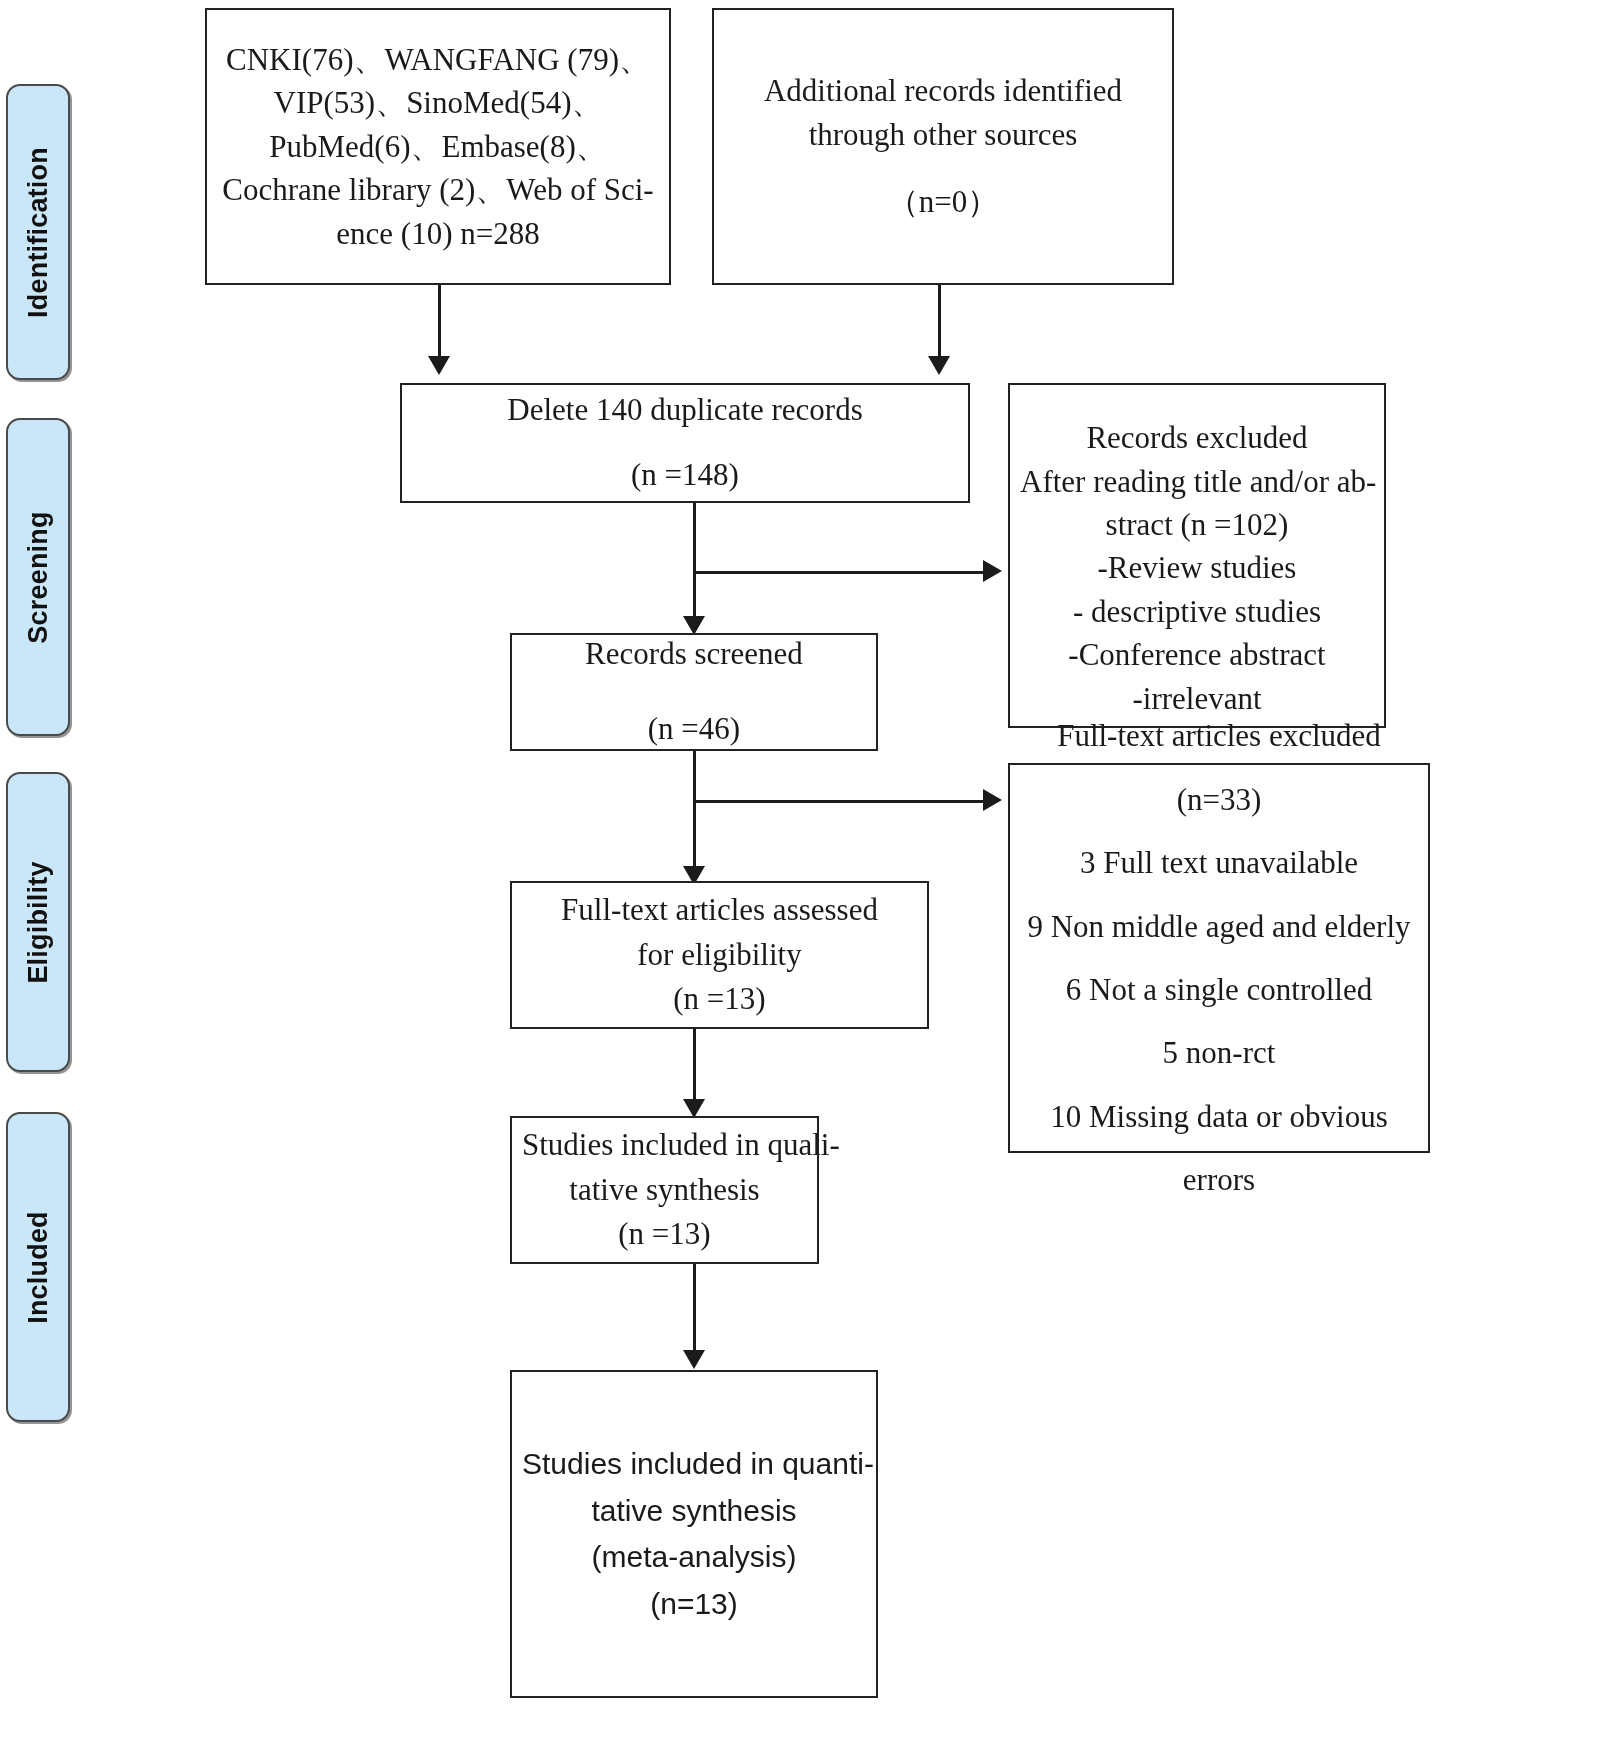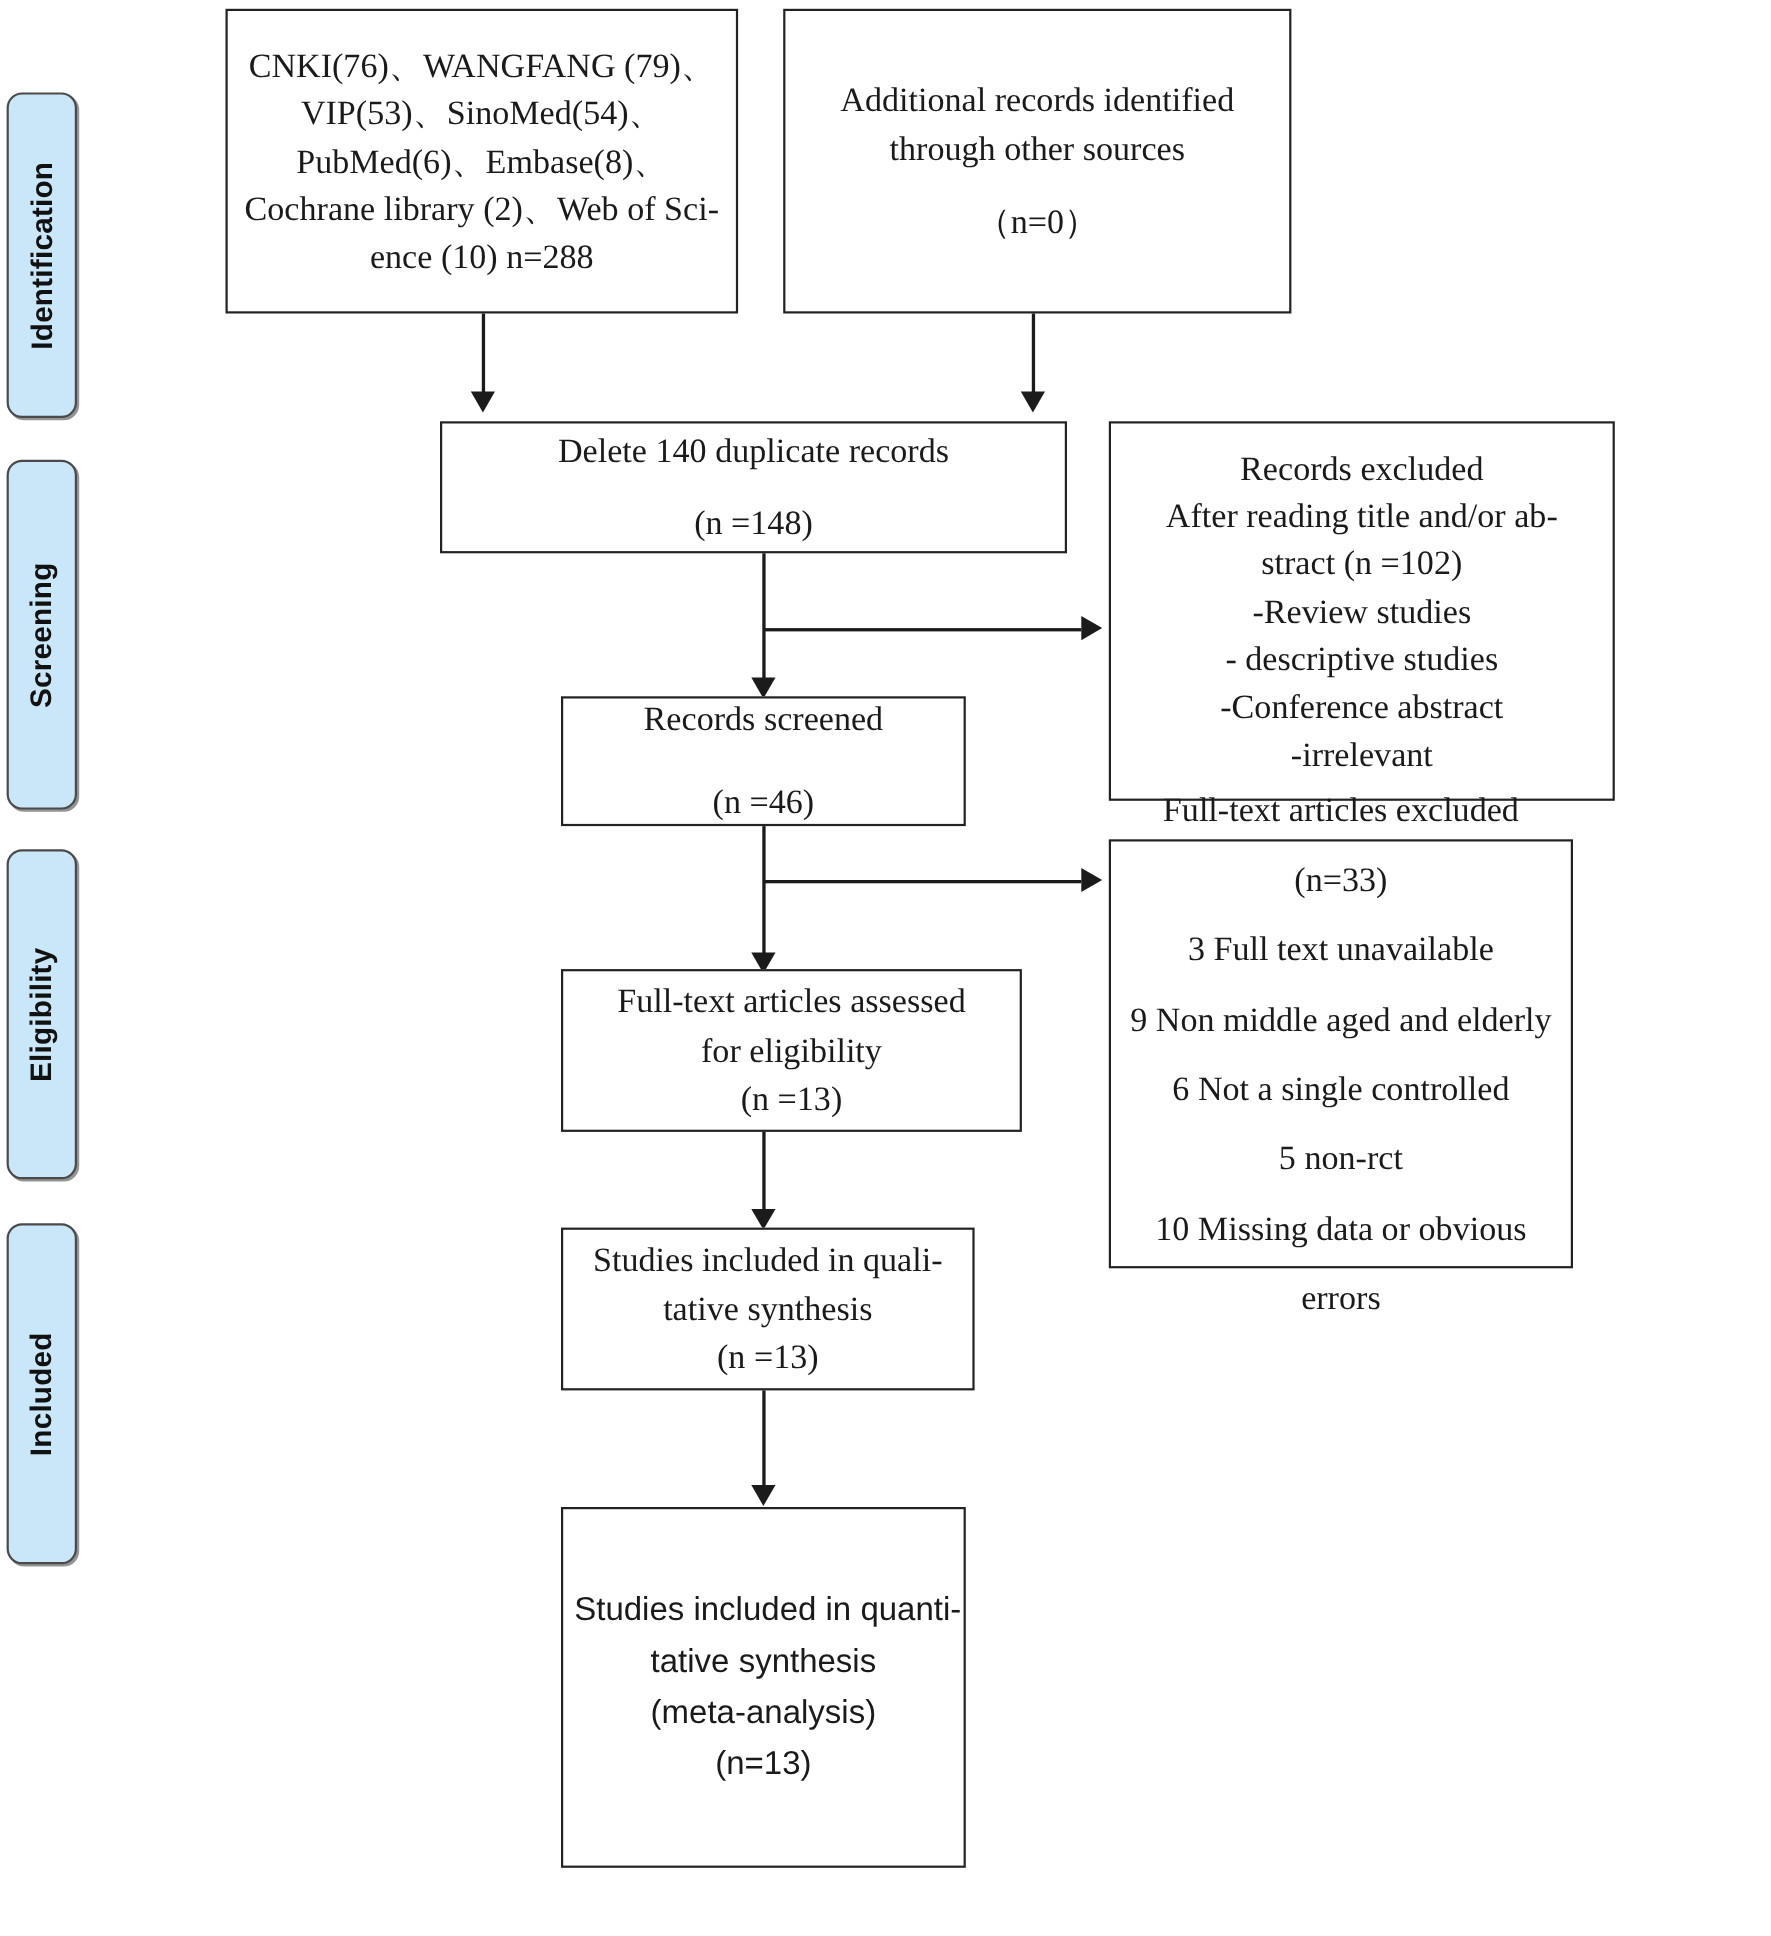--- a/index.html
+++ b/index.html
@@ -130,21 +130,21 @@
   <div class="arrow-down" style="left:428px; top:356px;"></div>
 
   <div class="vline" style="left:938px; top:285px; height:73px;"></div>
   <div class="arrow-down" style="left:928px; top:356px;"></div>
 
   <div class="node" style="left:400px; top:383px; width:570px; height:120px;gap:20px;">
     <span class="line">Delete 140 duplicate records</span>
     <span class="line">(n =148)</span>
   </div>
 
-  <div class="node tight" style="left:1008px; top:383px; width:460px; height:345px;">
+  <div class="node tight" style="left:1008px; top:383px; width:378px; height:345px;justify-content:flex-end;">
     <span class="line">Records excluded</span>
     <span class="line">After reading title and/or ab-</span>
     <span class="line">stract (n =102)</span>
     <span class="line">-Review studies</span>
     <span class="line">- descriptive studies</span>
     <span class="line">-Conference abstract</span>
     <span class="line">-irrelevant</span>
   </div>
 
   <div class="vline" style="left:693px; top:503px; height:115px;"></div>
@@ -177,21 +177,21 @@
 
   <div class="node" style="left:510px; top:881px; width:419px; height:148px;">
     <span class="line">Full-text articles assessed</span>
     <span class="line">for eligibility</span>
     <span class="line">(n =13)</span>
   </div>
 
   <div class="vline" style="left:693px; top:1029px; height:72px;"></div>
   <div class="arrow-down" style="left:683px; top:1099px;"></div>
 
-  <div class="node" style="left:510px; top:1116px; width:376px; height:148px;">
+  <div class="node" style="left:510px; top:1116px; width:309px; height:148px;">
     <span class="line">Studies included in quali-</span>
     <span class="line">tative synthesis</span>
     <span class="line">(n =13)</span>
   </div>
 
   <div class="vline" style="left:693px; top:1264px; height:88px;"></div>
   <div class="arrow-down" style="left:683px; top:1350px;"></div>
 
   <div class="node sans" style="left:510px; top:1370px; width:368px; height:328px;">
     <span class="line">Studies included in quanti-</span>

